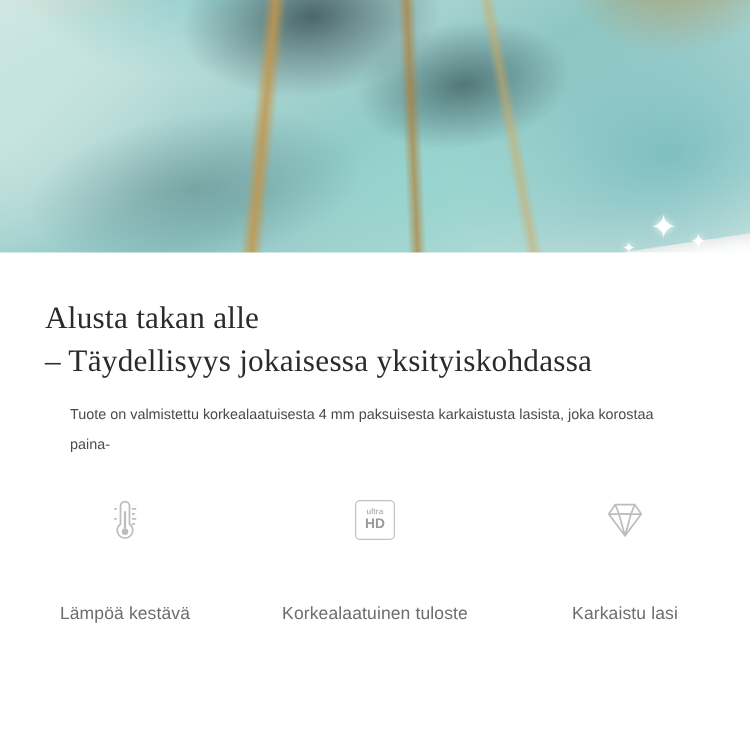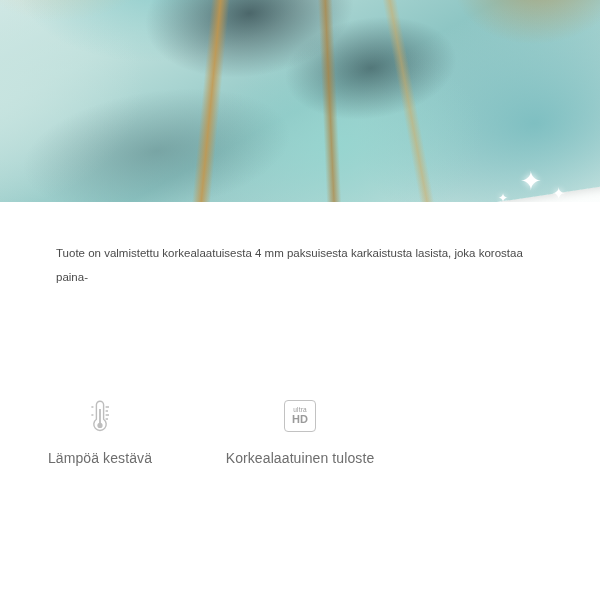--- a/index.html
+++ b/index.html
@@ -130,20 +130,21 @@
     width: 600px;
     display: grid;
     grid-template-columns: repeat(3, 1fr);
     row-gap: 24px;
   }
   .feature {
     display: flex;
     flex-direction: column;
     align-items: center;
     justify-content: flex-start;
+    gap: 32px;
   }
   .feature .glyph {
     height: 52px;
     display: flex;
     align-items: center;
     justify-content: center;
     color: #bdbdbd;
   }
   .feature .caption {
     margin-top: 8px;
@@ -175,20 +176,24 @@
   <div class="panel-thickness"></div>
   <div class="panel-edge"></div>
   <div class="panel"></div>
   <span class="sparkle s1">✦</span>
   <span class="sparkle s2">✦</span>
   <span class="sparkle s3">✦</span>
   <div class="hero-mask-bottom"></div>
 </div>
 
 <div class="content">
+  <h1 class="headline">
+    <span>Alusta takan alle</span>
+    <span class="l2">– Täydellisyys jokaisessa yksityiskohdassa</span>
+  </h1>
   <p class="body-copy">
     <span>Tuote on valmistettu korkealaatuisesta 4 mm paksuisesta karkaistusta lasista, joka korostaa paina-</span>
   </p>
 </div>
 
 <div class="features">
 
   <div class="feature">
     <div class="glyph">
       <svg width="34" height="40" viewBox="0 0 34 40" fill="none" stroke="#bdbdbd" stroke-width="1.4">
@@ -206,16 +211,28 @@
     <div class="glyph">
       <div class="ultrahd">
         <span class="u1">ultra</span>
         <span class="u2">HD</span>
       </div>
     </div>
     <div class="caption">Korkealaatuinen tuloste</div>
   </div>
 
 
+  <div class="feature">
+    <div class="glyph">
+      <svg width="40" height="36" viewBox="0 0 40 36" fill="none" stroke="#bdbdbd" stroke-width="1.4">
+        <path d="M7 13.2L12.2 5.6h15.6L33 13.2 20 30.6 7 13.2z"></path>
+        <path d="M7 13.2h26"></path>
+        <path d="M12.2 5.6l3 7.6L20 30.6"></path>
+        <path d="M27.8 5.6l-3 7.6L20 30.6"></path>
+        <path d="M15.2 13.2h9.6"></path>
+      </svg>
+    </div>
+    <div class="caption">Karkaistu lasi</div>
+  </div>
 
 
 
 </div>
 
 </body></html>

